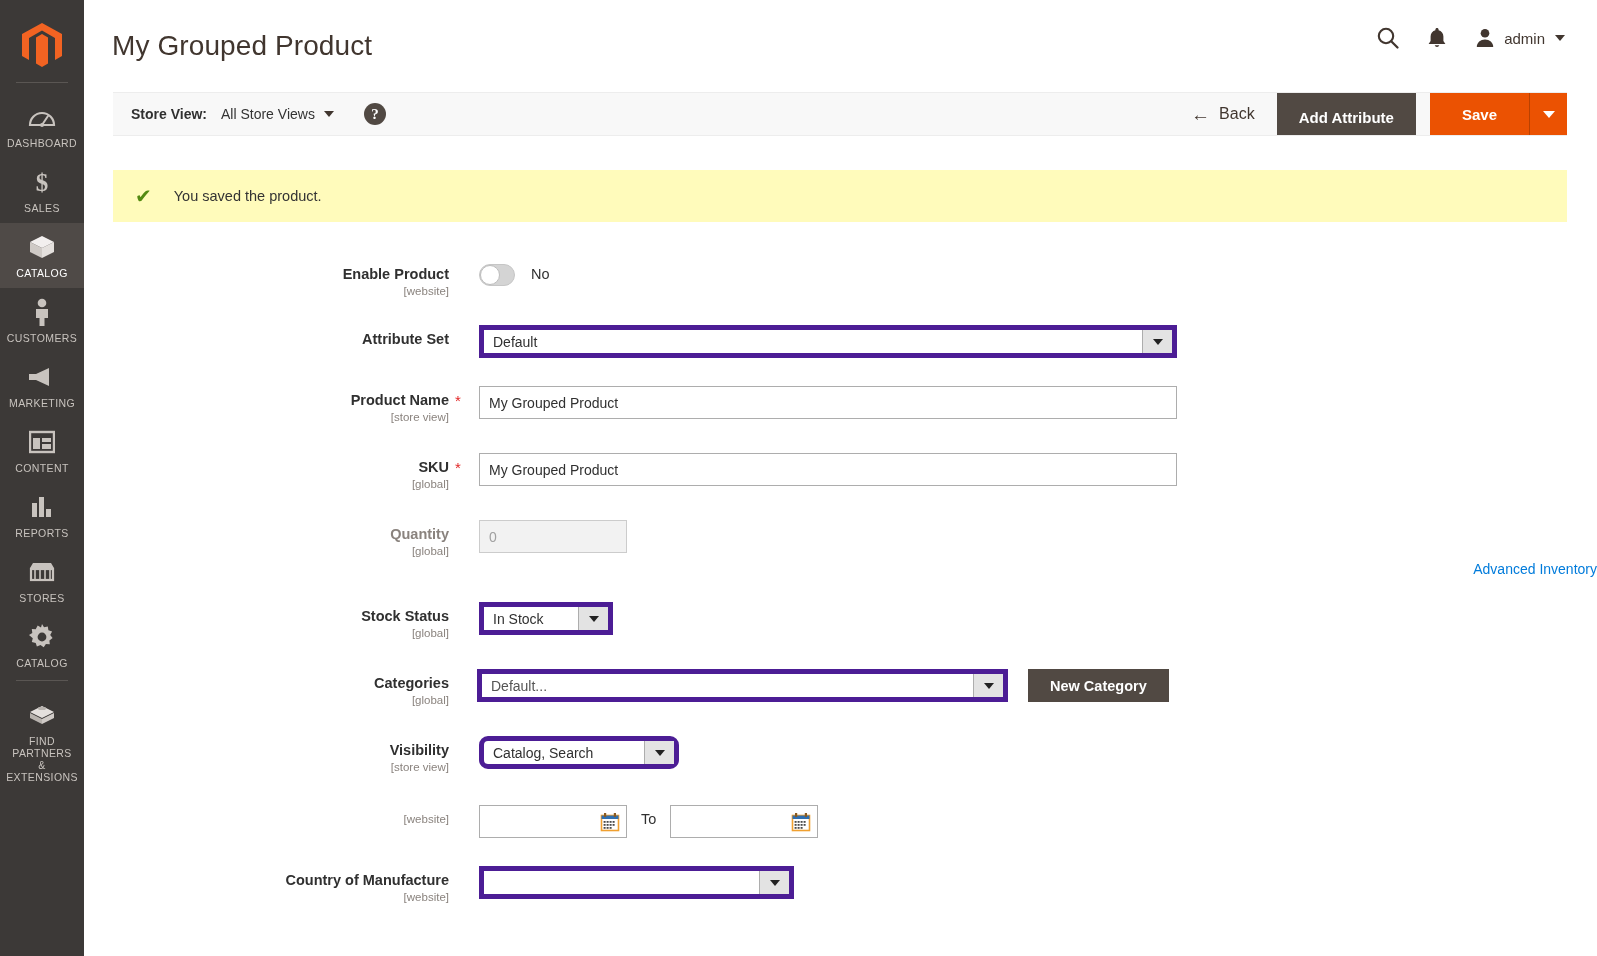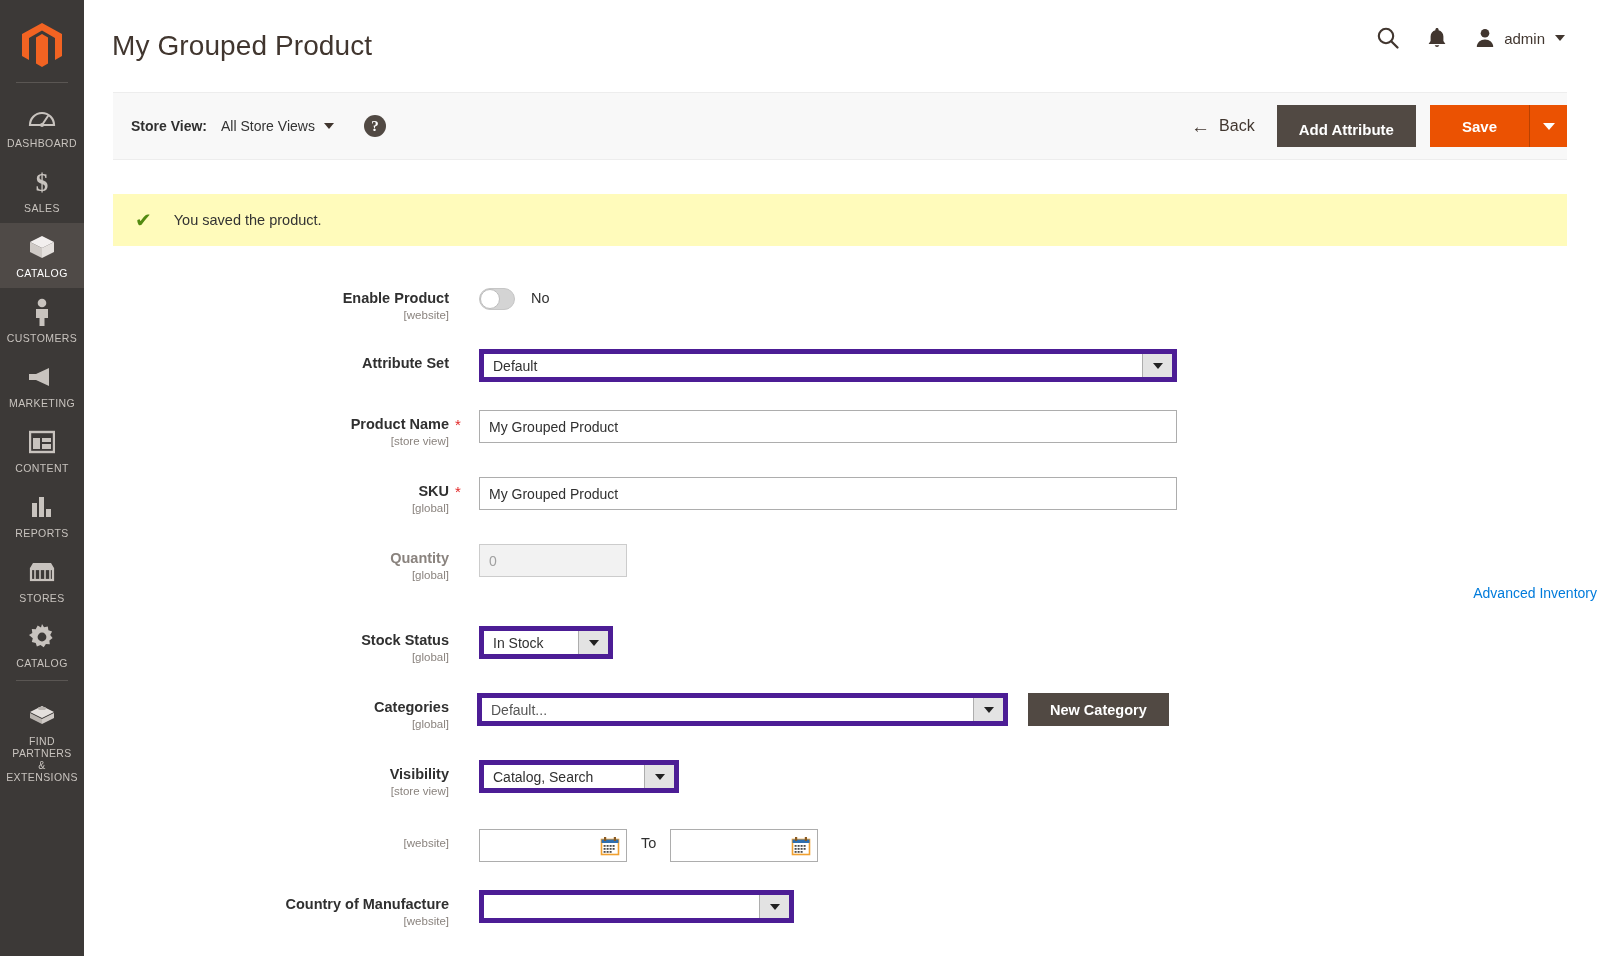--- a/index.html
+++ b/index.html
@@ -101,21 +101,21 @@
     border-top: 6px solid #41362f;
     margin-left: 2px;
   }
 
   
   .toolbar {
     margin: 0 30px 0 29px;
     background: #f8f8f8;
     border: 1px solid #ededed;
     border-left: none; border-right: none;
-    height: 68px;
+    height: 44px;
     display: flex; align-items: center;
     justify-content: space-between;
     padding: 0 0 0 18px;
   }
   .toolbar-left { display: flex; align-items: center; gap: 14px; }
   .store-view-label {
     font-size: 14px; color: #303030; font-weight: bold;
   }
   .store-view-select {
     display: flex; align-items: center; gap: 9px;
@@ -286,21 +286,21 @@
   .sel-arrow i {
     width: 0; height: 0;
     border-left: 5px solid transparent;
     border-right: 5px solid transparent;
     border-top: 6px solid #222222;
     display: block;
   }
   .sel-attrset { width: 698px; }
   .sel-stock { width: 134px; }
   .sel-cats { width: 531px; }
-  .sel-vis { width: 200px; }
+  .sel-vis { width: 200px; border-radius: 9px; }
   .sel-country { width: 315px; }
 
   
   .toggle {
     width: 36px; height: 22px;
     border-radius: 11px;
     background: #d4d4d4;
     border: 1px solid #c6c6c6;
     position: relative;
     cursor: pointer;

